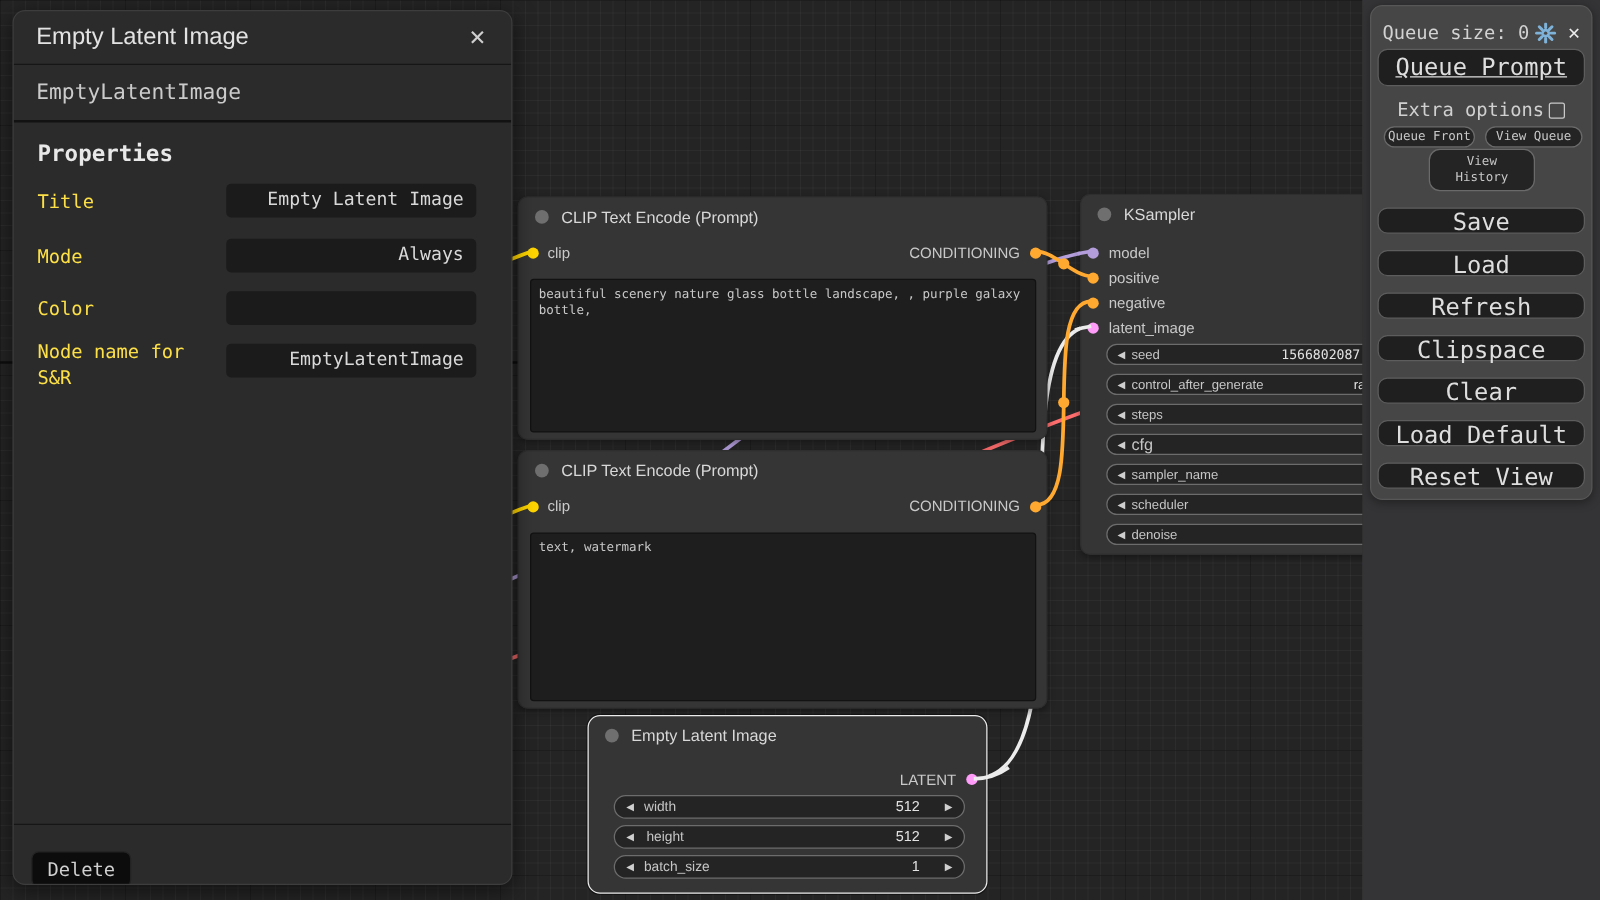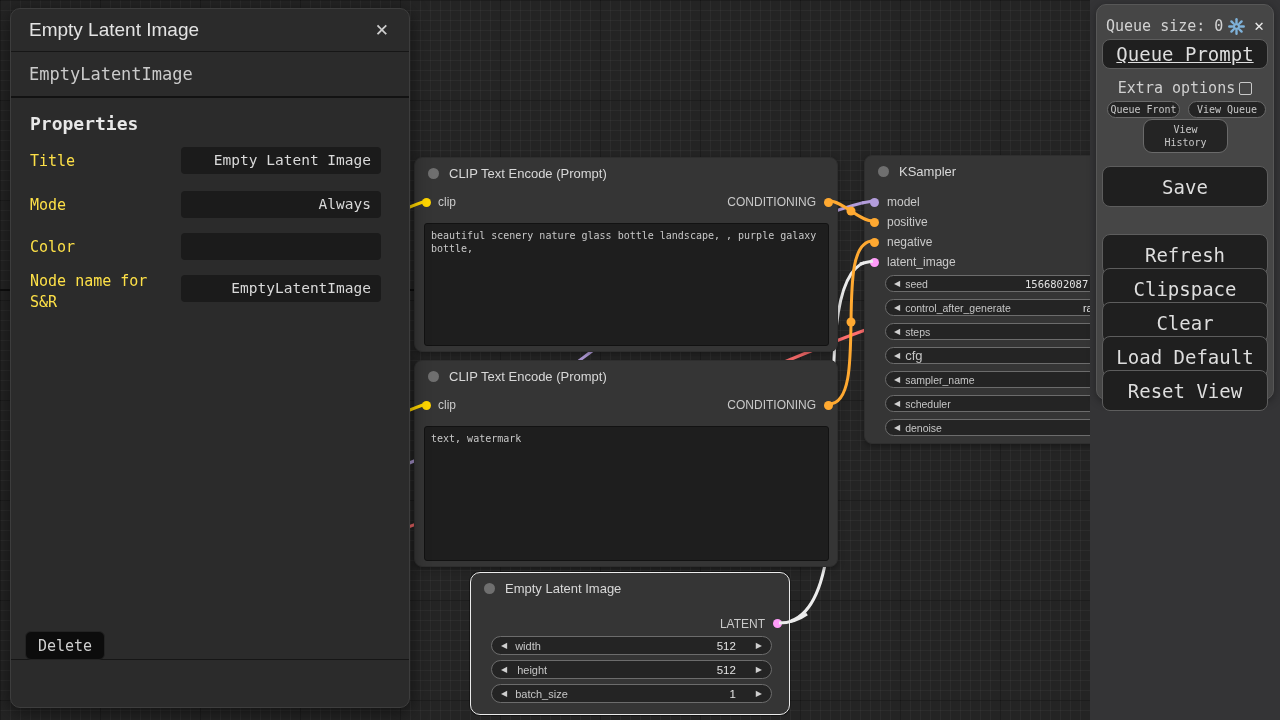--- a/index.html
+++ b/index.html
@@ -55,36 +55,36 @@
   #props .hdr .t { font-size:19px; color:#e3e3e3; flex:1; }
   #props .hdr .x { font-size:17px; color:#cfcfcf; cursor:default; padding:2px 6px; }
   #props .typerow { height:46px; display:flex; align-items:center; padding-left:18px;
     border-bottom:2px solid #121212; font-size:17px; color:#cbcbcb; }
   #props .section { position:absolute; left:19px; top:104px; font-size:18px; font-weight:bold; color:#e8e8e8; }
   .frow-label { position:absolute; left:19px; width:152px; font-size:15px; color:#fde047; line-height:21px; }
   .field { position:absolute; left:170px; width:200px; height:27px; background:#1b1b1b; border-radius:4px;
     font-size:14.5px; color:#d9d9d9; text-align:right; line-height:27px; padding-right:10px;
     font-family:"DejaVu Sans Mono", monospace; overflow:hidden; }
   #props .bottomsep { position:absolute; left:0; top:650px; width:100%; height:1px; background:#161616; }
-  #delete-btn { position:absolute; left:14px; top:622px; width:80px; height:29px; background:#0c0c0c;
+  #delete-btn { position:absolute; left:14px; top:672px; width:80px; height:29px; background:#0c0c0c;
     border:1px solid #232323; border-radius:6px; color:#d0d0d0; font-size:15px;
     font-family:"DejaVu Sans Mono", monospace; }
 
   
   #right-col { position:absolute; left:1090px; top:0; width:190px; height:720px; background:#343436; }
   #menu {
     position:absolute; left:1096px; top:4px; width:178px; height:396px;
     background:#464646; border:1px solid #575757; border-radius:10px;
     font-family:"DejaVu Sans Mono", monospace; box-shadow:0 2px 8px rgba(0,0,0,0.35);
   }
   #menu .qrow { position:absolute; left:0; top:8px; width:100%; height:22px; display:flex; align-items:flex-end; padding:0 9px; }
   #menu .qsize { font-size:15px; color:#d2d2d2; white-space:nowrap; }
   #menu .gear { margin-left:5px; display:inline-flex; }
   #menu .mx { margin-left:auto; font-size:16px; color:#ececec; font-weight:bold; cursor:default; }
-  .mbtn { position:absolute; left:5px; width:166px; height:41px; background:#1f1f1f; border:1px solid #5d5d5d;
+  .mbtn { position:absolute; left:5px; width:166px; height:21px; background:#1f1f1f; border:1px solid #5d5d5d;
     border-radius:8px; color:#dedede; font-size:19px; font-family:"DejaVu Sans Mono", monospace; }
   #queue-prompt { top:34px; height:30px;text-decoration:underline; }
   #menu .extra { position:absolute; left:0; top:74px; width:100%; display:flex; justify-content:center; align-items:center; }
   #menu .extra .lbl { font-size:15px; color:#d0d0d0; }
   #menu .extra .cb { width:13px; height:13px; border:1px solid #c9c9c9; border-radius:2px; margin-left:4px; background:transparent; }
   .sbtn { position:absolute; background:#242424; border:1px solid #6a6a6a; border-radius:9px;
     color:#c8c8c8; font-size:10px; font-family:"DejaVu Sans Mono", monospace; line-height:13px; }
   #queue-front { left:10px; top:96px; width:73px; height:17px; }
   #view-queue  { left:91px; top:96px; width:78px; height:17px; }
   #view-history{ left:46px; top:114px; width:85px; height:34px; }
@@ -270,18 +270,19 @@
   </div>
 
   <button class="sbtn" id="queue-front">Queue Front</button>
   <button class="sbtn" id="view-queue">View Queue</button>
   <button class="sbtn" id="view-history">
     <span>View</span><br>
     <span>History</span>
   </button>
 
   <button class="mbtn" style="top:161px;">Save</button>
+  <button class="mbtn" style="top:195px;">Load</button>
   <button class="mbtn" style="top:229px;">Refresh</button>
   <button class="mbtn" style="top:263px;">Clipspace</button>
   <button class="mbtn" style="top:297px;">Clear</button>
   <button class="mbtn" style="top:331px;">Load Default</button>
   <button class="mbtn" style="top:365px;">Reset View</button>
 </div>
 
 </body></html>

